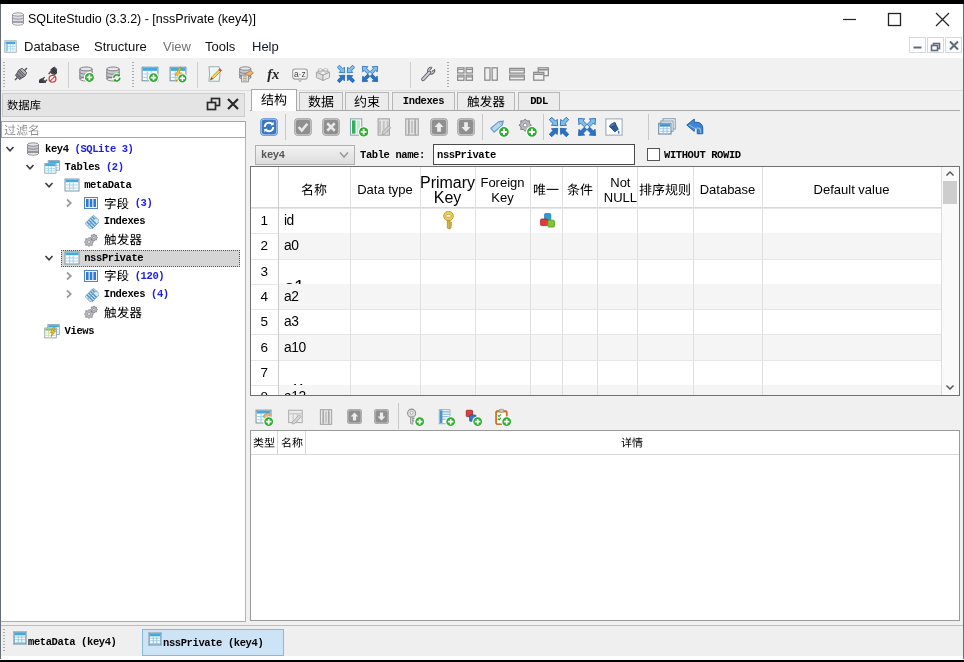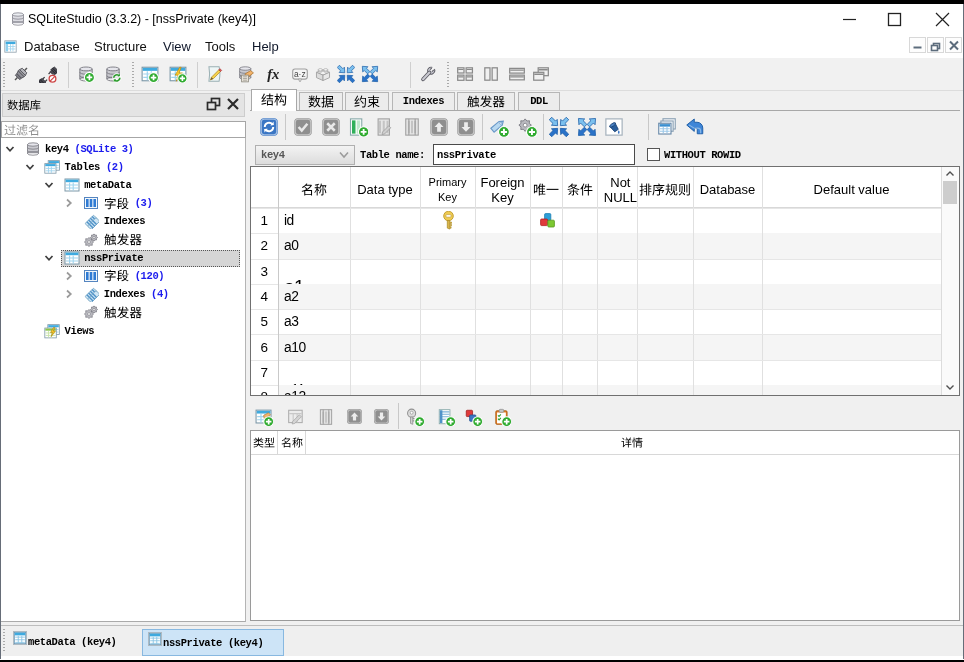--- a/index.html
+++ b/index.html
@@ -63,21 +63,21 @@
 <path d="M100 5 l13 13 M113 5 l-13 13" stroke="#222" stroke-width="1.2"></path>
 </svg>
 <svg class="abs" style="left:4px;top:40px" width="13" height="13" viewBox="0 0 16 16">
     <rect x="1" y="1" width="14" height="14" fill="#fff" stroke="#8fa0ac" stroke-width="1"></rect>
 <rect x="2" y="2" width="12" height="3" fill="#3eaadf"></rect>
 <rect x="2" y="5" width="3" height="9" fill="#8fd0ef"></rect>
 <path d="M5 8 h9 M5 11 h9 M8 5 v9 M11 5 v9" stroke="#9fd4ee" stroke-width="1" fill="none"></path>
   </svg>
 <div class="abs" style="left:24px;top:39px;font-size:13px;color:#101010">Database</div>
 <div class="abs" style="left:94px;top:39px;font-size:13px;color:#101010">Structure</div>
-<div class="abs" style="left:163px;top:39px;font-size:13px;color:#0f172a">View</div>
+<div class="abs" style="left:163px;top:39px;font-size:13px;color:#737373">View</div>
 <div class="abs" style="left:205px;top:39px;font-size:13px;color:#101010">Tools</div>
 <div class="abs" style="left:252px;top:39px;font-size:13px;color:#0f172a">Help</div>
 <div class="abs" style="left:909px;top:37px;width:17px;height:16px;background:#fdfdfd;border:1px solid #d8d8d8"></div>
 <div class="abs" style="left:927px;top:37px;width:17px;height:16px;background:#fdfdfd;border:1px solid #d8d8d8"></div>
 <div class="abs" style="left:945px;top:37px;width:17px;height:16px;background:#fdfdfd;border:1px solid #d8d8d8"></div>
 <svg class="abs" style="left:909px;top:37px" width="54" height="16" viewBox="0 0 54 16">
 <path d="M4.5 10.5 h8" stroke="#5c6c7c" stroke-width="2"></path>
 <rect x="24.5" y="6.5" width="6" height="5" fill="none" stroke="#5c6c7c" stroke-width="1.6"></rect>
 <rect x="22.5" y="8.5" width="6" height="5" fill="#fdfdfd" stroke="#5c6c7c" stroke-width="1.6"></rect>
 <path d="M41 4.5 l8 8 M49 4.5 l-8 8" stroke="#5c6c7c" stroke-width="2"></path>
@@ -674,21 +674,21 @@
 <div class="abs" style="left:693px;top:385.1px;width:1px;height:9.9px;background:#e0e0e0"></div>
 <div class="abs" style="left:762px;top:385.1px;width:1px;height:9.9px;background:#e0e0e0"></div>
 <div class="abs" style="left:941px;top:385.1px;width:1px;height:9.9px;background:#e0e0e0"></div>
 <div class="abs row" style="left:278px;top:172px;width:72px;height:35px;justify-content:center">
     <svg class="cj" width="26" height="13" viewBox="0 0 2000 1000" fill="#000">
       <use href="#u540D"></use>
       <use href="#u79F0" x="1000"></use>
     </svg>
   </div>
 <div class="abs row" style="left:350px;top:172px;width:70px;height:35px;justify-content:center;font-size:13px">Data type</div>
-<div class="abs" style="left:420px;top:171px;width:55px;height:37px;display:flex;align-items:center;justify-content:center;text-align:center;font-size:11px;line-height:15px">
+<div class="abs" style="left:420px;top:171px;width:55px;height:37px;display:flex;align-items:center;justify-content:center;text-align:center;font-size:16px;line-height:15px">
     <span>Primary<br>Key</span>
   </div>
 <div class="abs" style="left:475px;top:171px;width:55px;height:37px;display:flex;align-items:center;justify-content:center;text-align:center;font-size:13px;line-height:15px">
     <span>Foreign<br>Key</span>
   </div>
 <div class="abs row" style="left:530px;top:172px;width:32px;height:35px;justify-content:center">
     <svg class="cj" width="26" height="13" viewBox="0 0 2000 1000" fill="#000">
       <use href="#u552F"></use>
       <use href="#u4E00" x="1000"></use>
     </svg>

